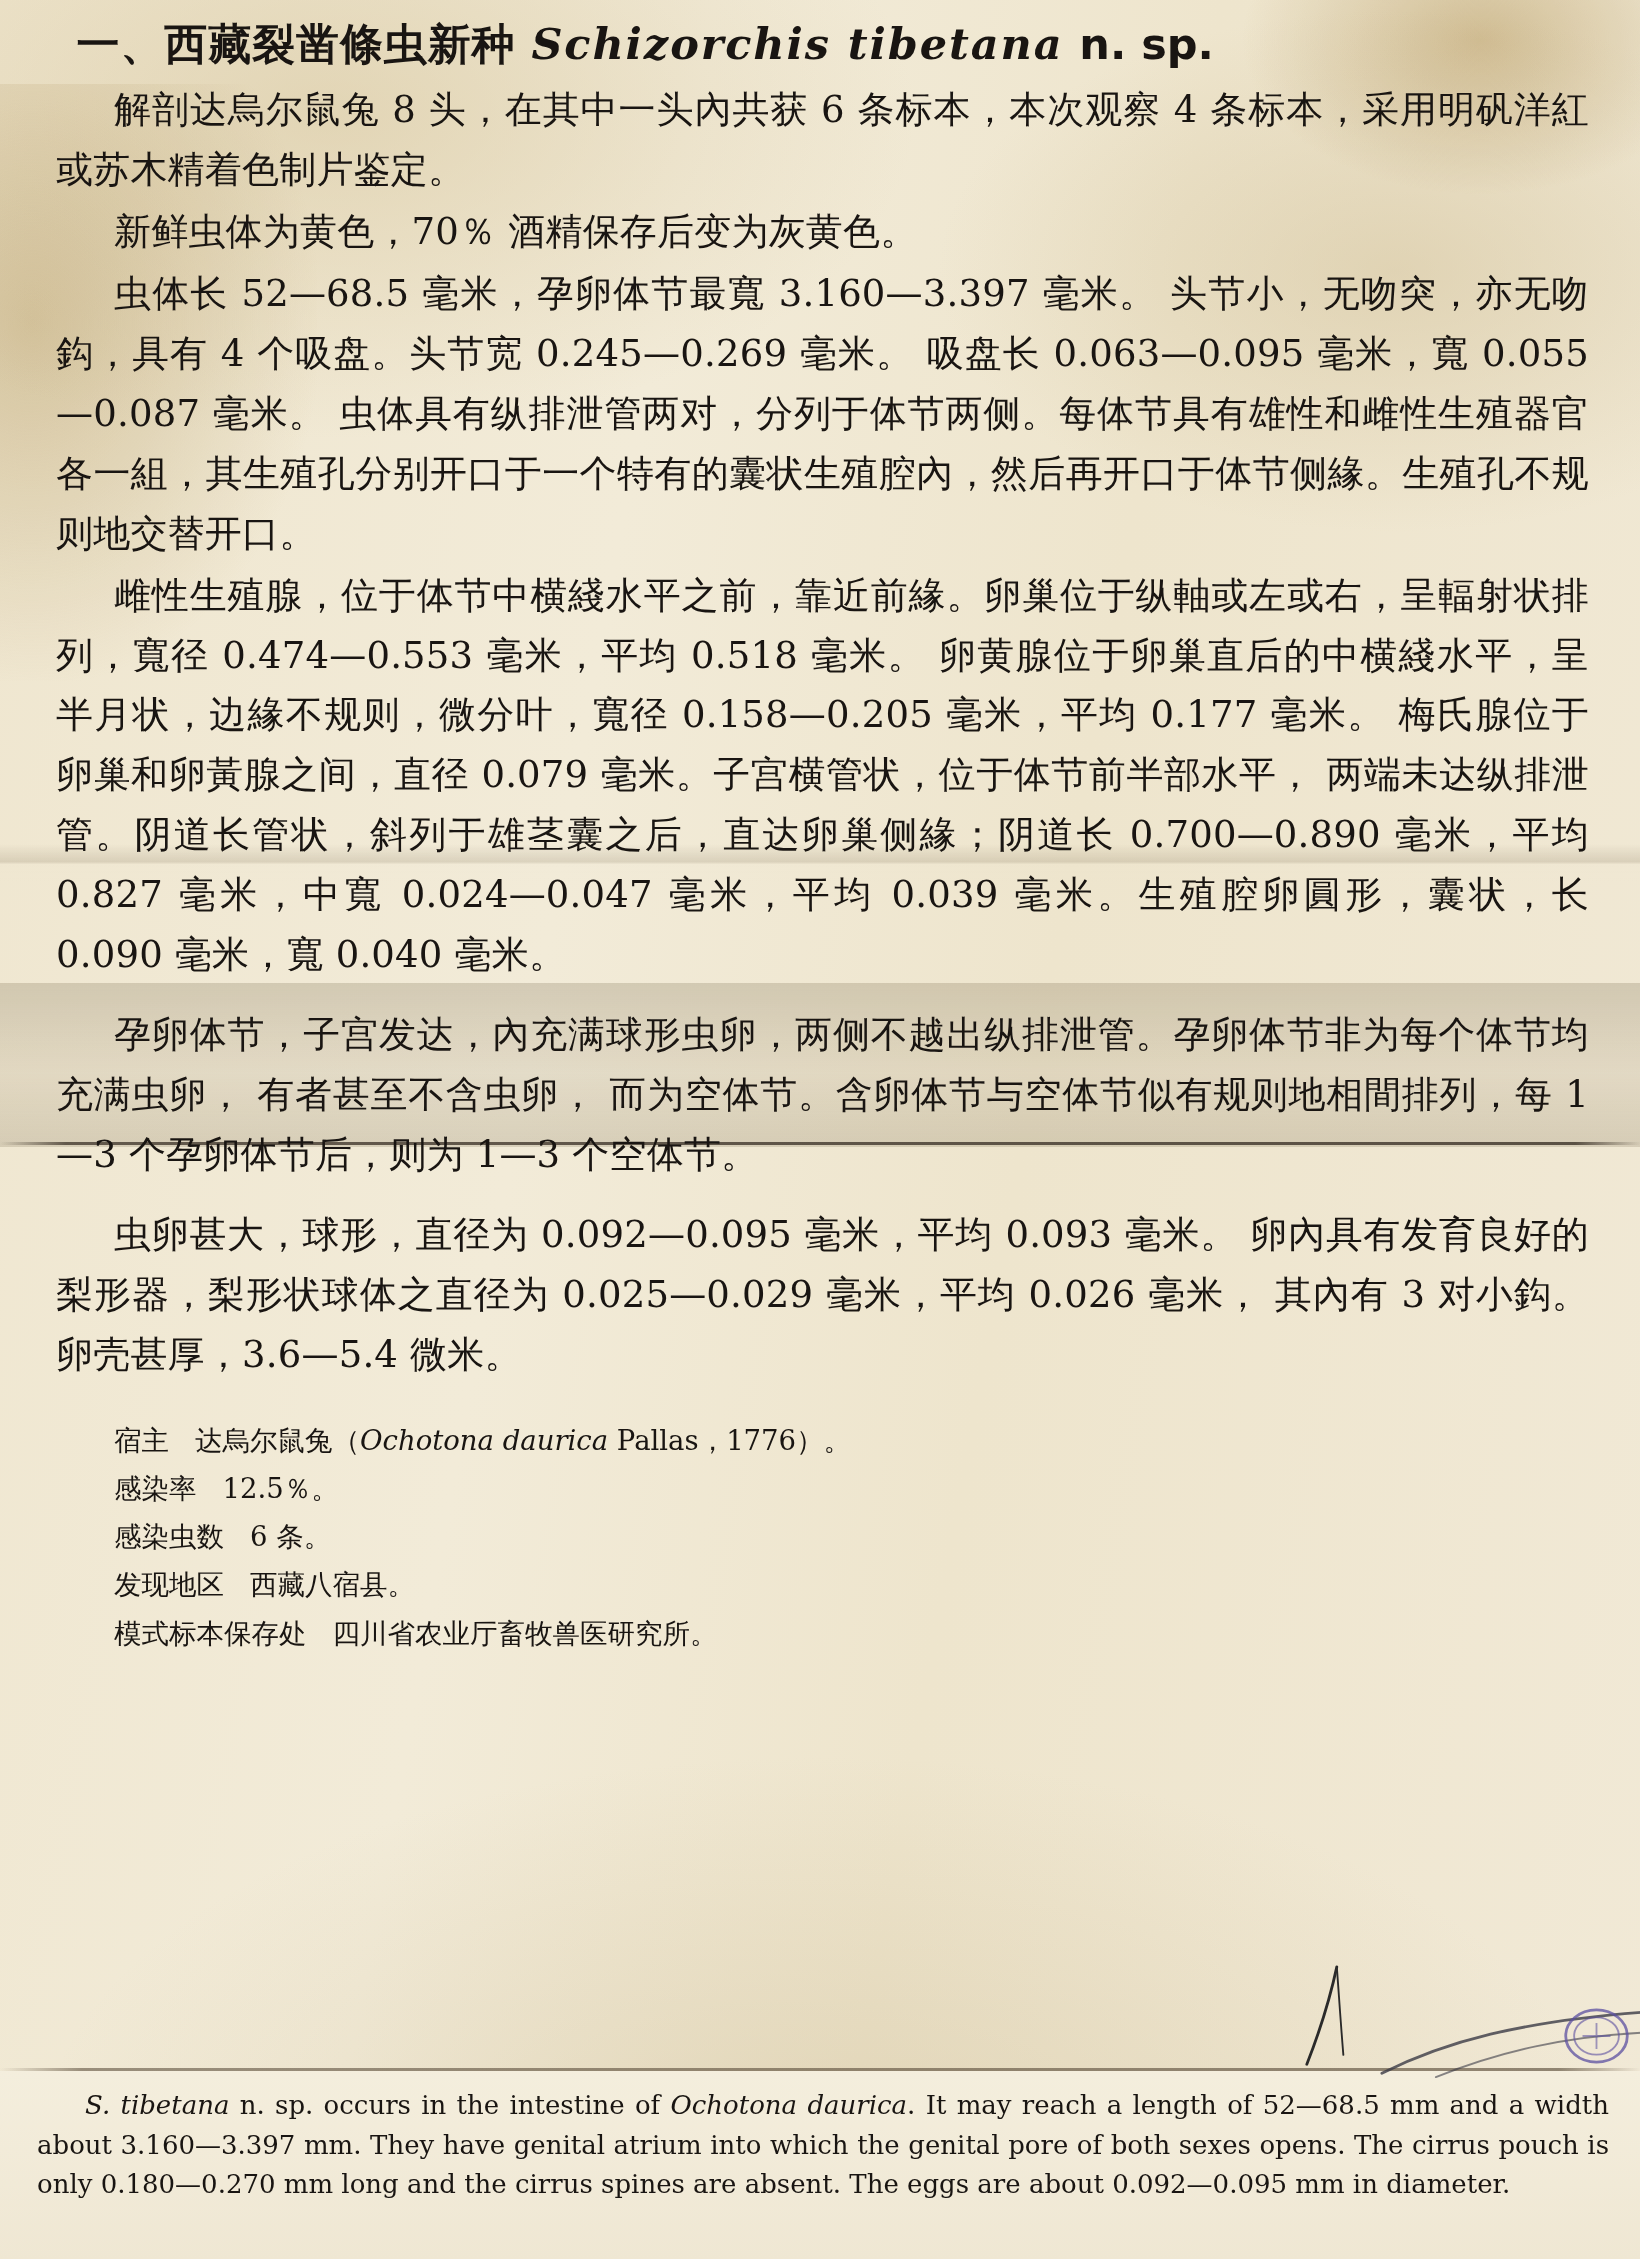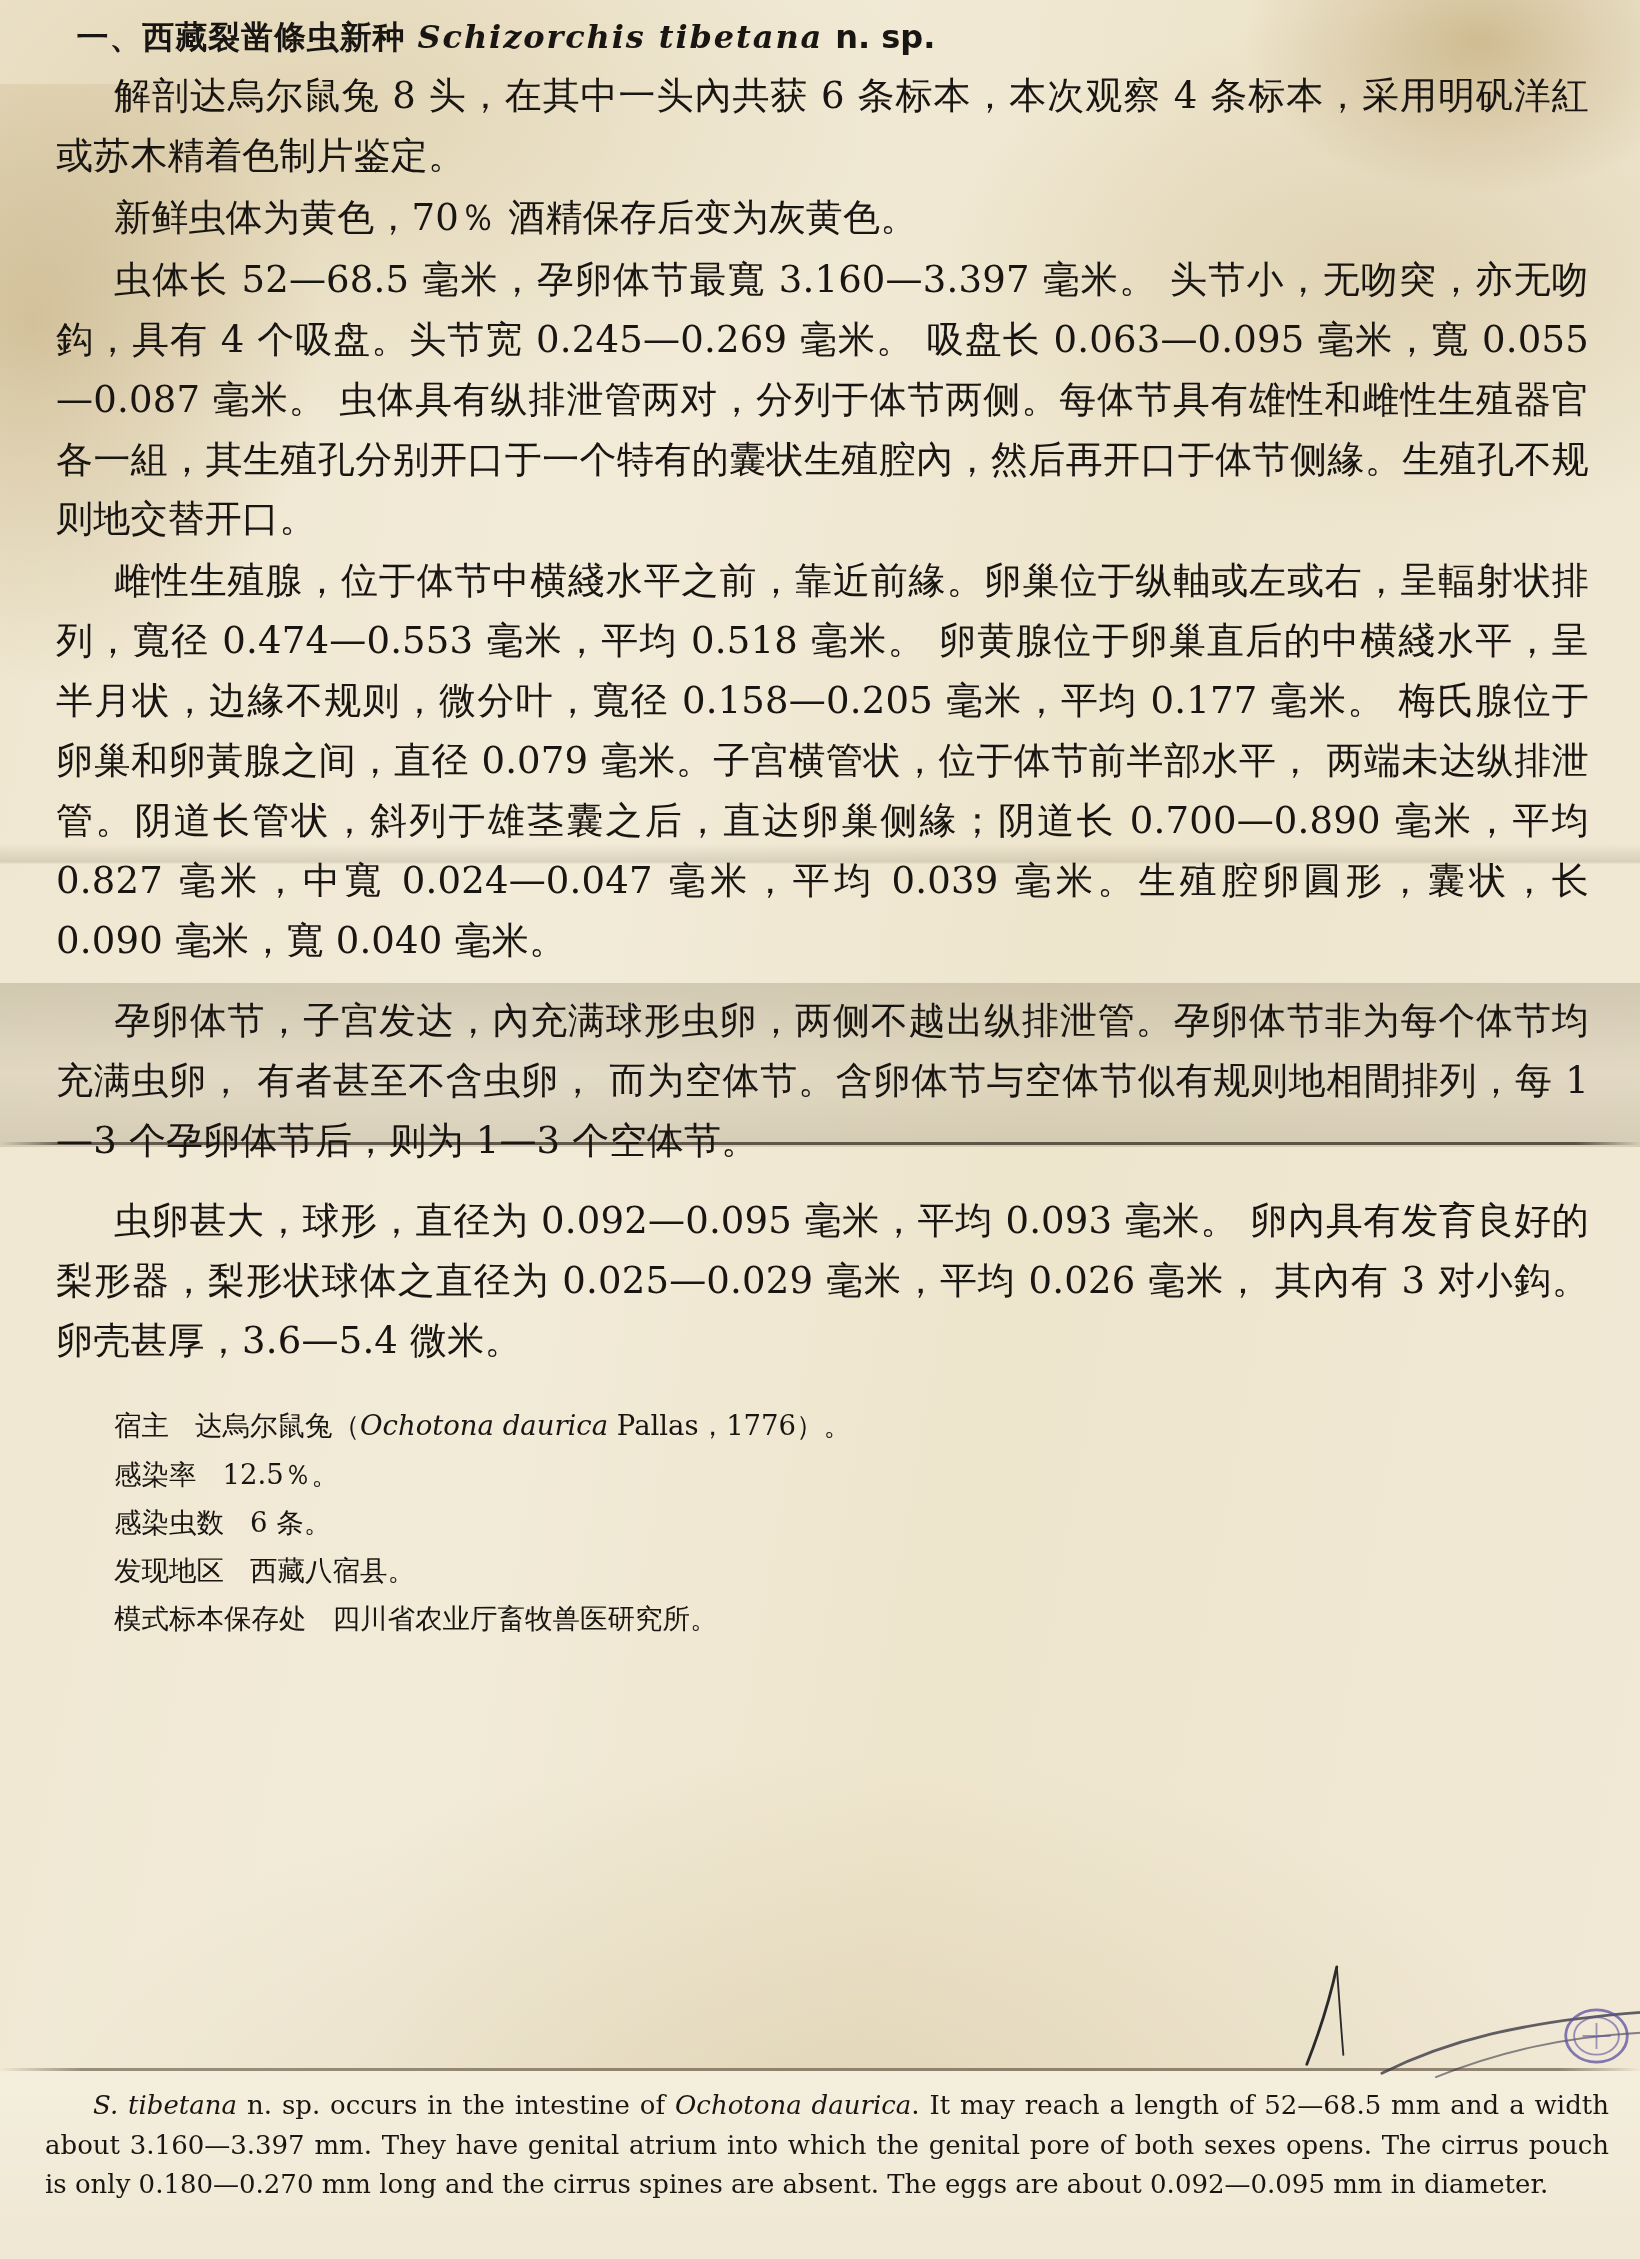--- a/index.html
+++ b/index.html
@@ -76,21 +76,21 @@
 
   .content {
     position: relative;
     z-index: 3;
   }
   .page {
     position: relative;
     padding: 0 52px 0 56px;
   }
   h1.title {
-    font-size: 32px;
+    font-size: 43px;
     font-weight: bold;
     margin: 17px 0 7.5px 20.5px;
     letter-spacing: 0.9px;
     line-height: 1.3;
     font-family: "DejaVu Sans", "Liberation Sans", sans-serif;
   }
   h1.title .sci {
     font-style: italic;
     font-family: "DejaVu Serif", "Liberation Serif", serif;
     letter-spacing: 1.9px;
@@ -124,21 +124,20 @@
 
   .english {
     position: absolute;
     top: 2086px;
     left: 37px;
     right: 32px;
     font-size: 26px;
     line-height: 1.52;
     text-align: justify;
     z-index: 4;
-    margin-left: 8px;
   }
   .english p { margin: 0; text-indent: 48px; }
   .english .sci { font-style: italic; }
 
   .pen-mark {
     position: absolute;
     left: 1303px;
     top: 1965px;
     width: 47px;
     height: 103px;

